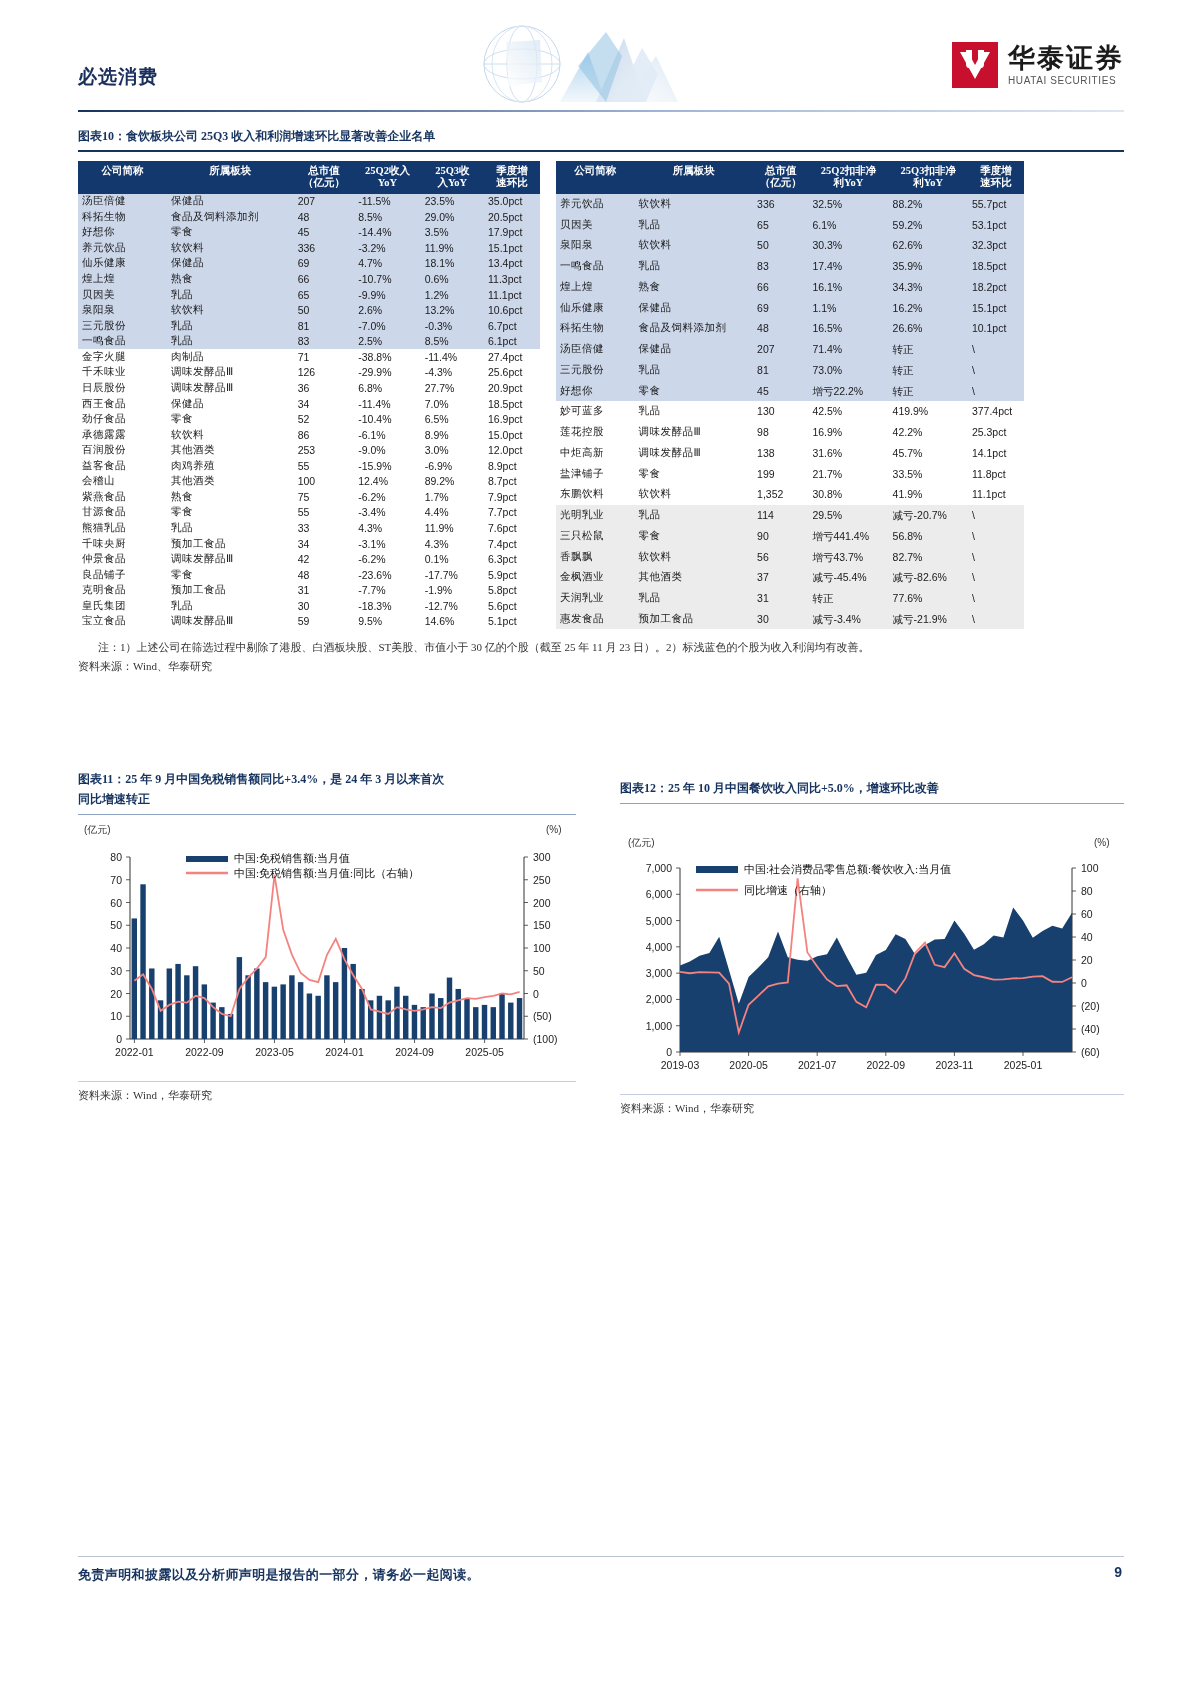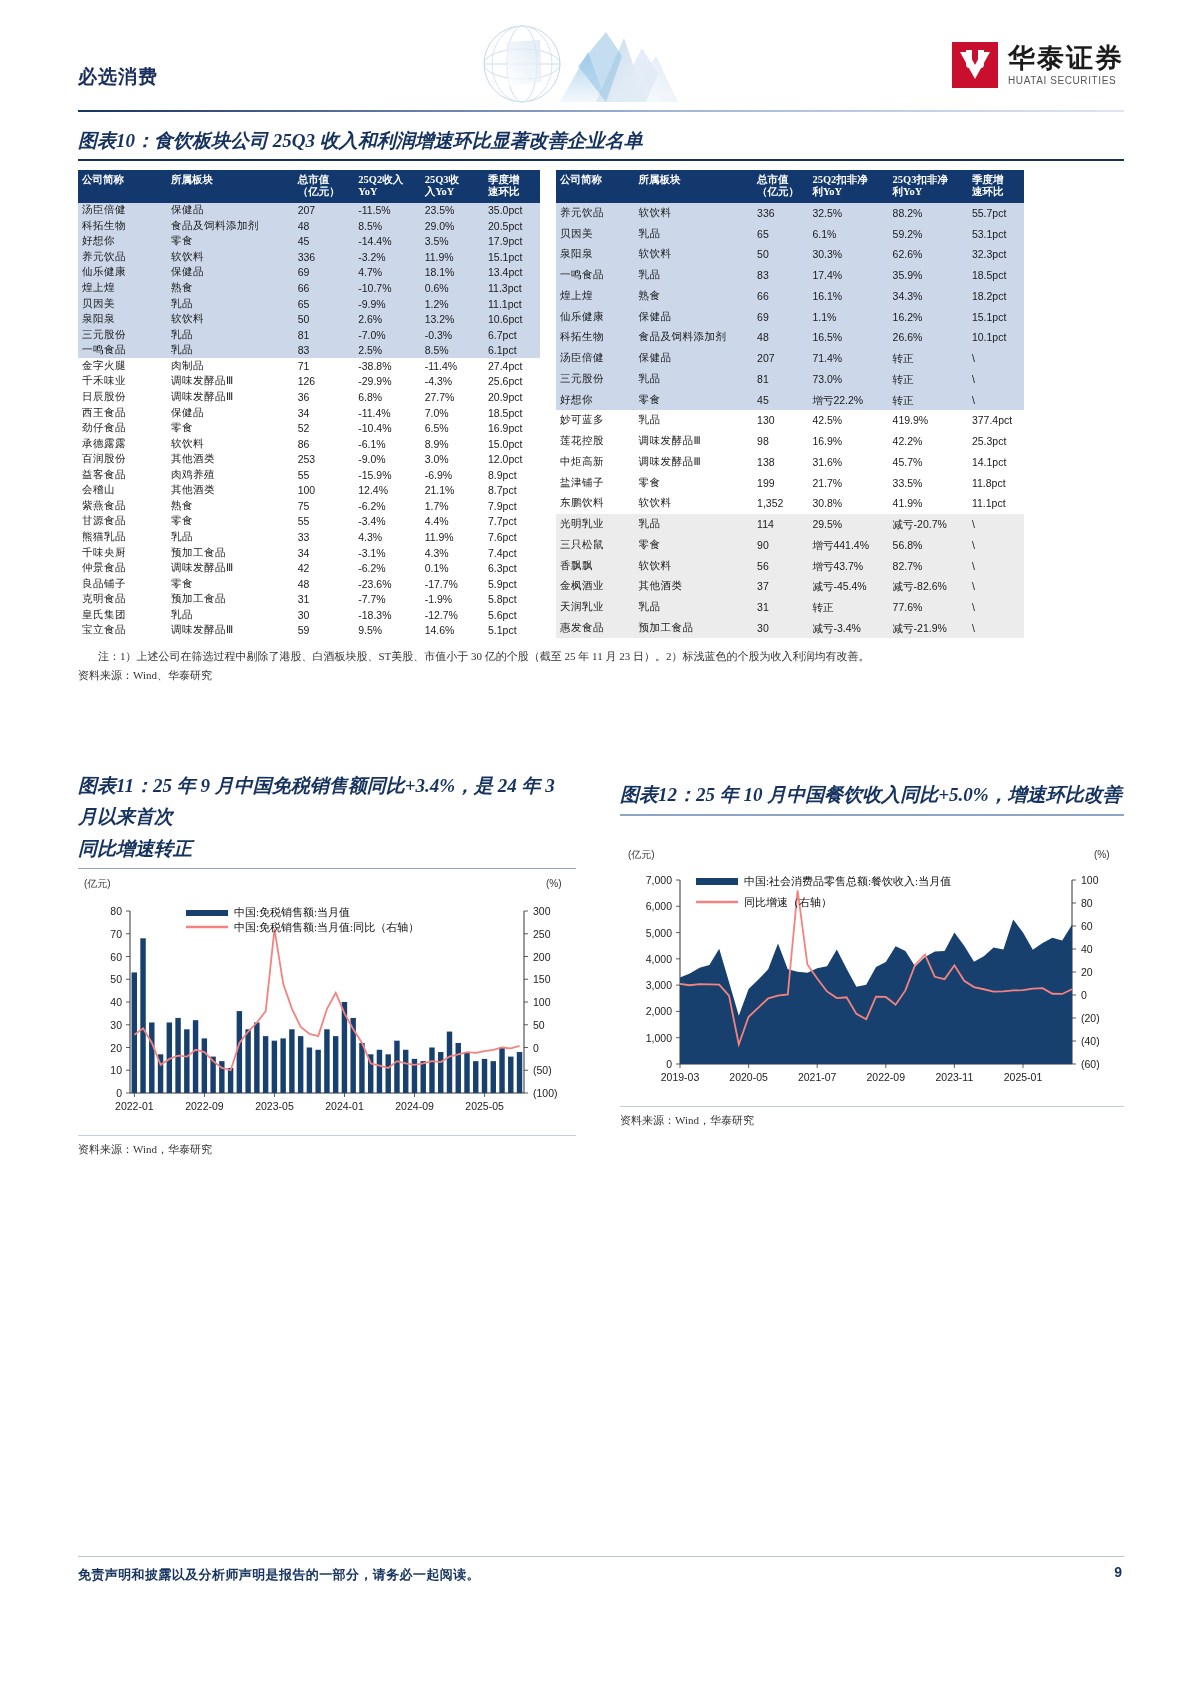--- a/index.html
+++ b/index.html
@@ -25,29 +25,29 @@
   }
   .logo{position:absolute;right:76px;top:42px;display:flex;align-items:center;gap:10px;justify-content:flex-end;}
   .logo-mark{width:46px;height:46px;position:relative;}
   .logo-txt{display:flex;flex-direction:column;line-height:1;}
   .logo-cn{font-size:27px;font-weight:bold;color:#1b1b1b;letter-spacing:2px;
     font-family:"Liberation Serif",serif;}
   .logo-en{font-size:10px;color:#555;letter-spacing:.6px;margin-top:4px;
     font-family:"Liberation Sans",sans-serif;}
 
   
-  .cap{font-family:"Liberation Serif",serif;font-size:19px;font-weight:bold;color:#16335f;font-style:italic;}
+  .cap{font-family:"Liberation Serif",serif;font-size:12px;font-weight:bold;color:#16335f;}
   .cap .num{color:#16335f;}
   .cap-rule{height:1.5px;background:#16335f;}
 
   
   .tbl{border-collapse:collapse;font-family:"Liberation Sans",sans-serif;}
   .tbl th{
     background:#12386e;color:#fff;font-size:10.5px;font-weight:bold;
-    padding:4px 4px 5px 4px;text-align:left;vertical-align:top;line-height:1.15;
+    padding:4px 4px 5px 4px;text-align:center;vertical-align:top;line-height:1.15;
     font-family:"Liberation Serif",serif;
   }
   .tbl td{
     font-size:10.5px;padding:1.6px 4px;color:#1a1a1a;line-height:1.18;
     white-space:nowrap;
   }
   .tbl td.cn{font-family:"Liberation Serif",serif;letter-spacing:.5px;}
   .tbl td.n{font-family:"Liberation Sans",sans-serif;}
   tr.hl td{background:#ccd7ea;}
   tr.shade td{background:#ececec;}
@@ -291,21 +291,21 @@
               <td class="n">55</td>
               <td class="n">-15.9%</td>
               <td class="n">-6.9%</td>
               <td class="n">8.9pct</td>
             </tr>
             <tr>
               <td class="cn">会稽山</td>
               <td class="cn">其他酒类</td>
               <td class="n">100</td>
               <td class="n">12.4%</td>
-              <td class="n">21.1%</td>
+              <td class="n">89.2%</td>
               <td class="n">8.7pct</td>
             </tr>
             <tr>
               <td class="cn">紫燕食品</td>
               <td class="cn">熟食</td>
               <td class="n">75</td>
               <td class="n">-6.2%</td>
               <td class="n">1.7%</td>
               <td class="n">7.9pct</td>
             </tr>

